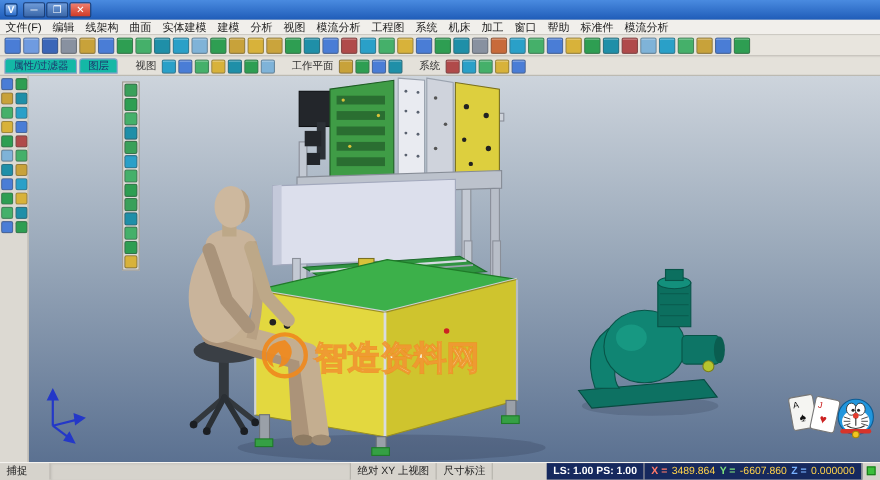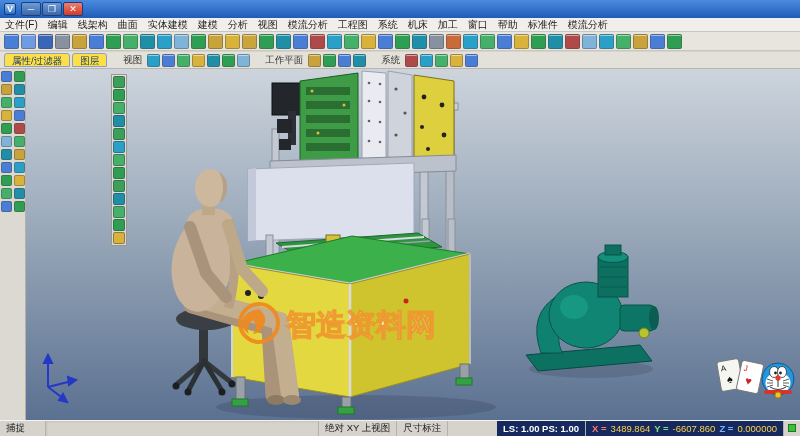--- a/index.html
+++ b/index.html
@@ -24,21 +24,21 @@
     border-bottom:1px solid #c9c6bf;display:flex;align-items:center;font-size:10px;color:#222;}
   .menu-item{padding:0 5px;white-space:nowrap;}
 
   
   .toolbar1{position:absolute;left:0;top:32px;width:800px;height:19px;background:#e8e5de;
     border-bottom:1px solid #c9c6bf;display:flex;align-items:center;padding-left:3px;}
   .tbicon{display:inline-block;width:15px;height:15px;margin:0 1px;border-radius:2px;
     border:1px solid rgba(70,70,70,.4);box-shadow:inset 0 1px 0 rgba(255,255,255,.5);}
   .toolbar2{position:absolute;left:0;top:52px;width:800px;height:17px;background:#e4e1da;
     border-bottom:1px solid #b9b6af;display:flex;align-items:center;padding-left:4px;font-size:9.5px;}
-  .tb-tab{padding:0 7px;height:14px;line-height:13px;margin-right:2px;background:#fde047;
+  .tb-tab{padding:0 7px;height:14px;line-height:13px;margin-right:2px;background:#14b8a6;
     border:1px solid #8aa0c8;border-radius:3px 3px 0 0;color:#1c3a6e;white-space:nowrap;}
   .tb-group{display:flex;align-items:center;margin-left:14px;}
   .tb-group-label{margin-right:4px;color:#333;white-space:nowrap;}
   .gicons{display:flex;align-items:center;}
   .gicons .tbicon{width:13px;height:13px;}
 
   
   .leftdock{position:absolute;left:0;top:69px;width:26px;height:351px;background:#dcd9d2;
     border-right:1px solid #b5b2ab;display:grid;grid-template-columns:11px 11px;gap:2px;
     padding:2px 1px;align-content:start;justify-content:center;}

